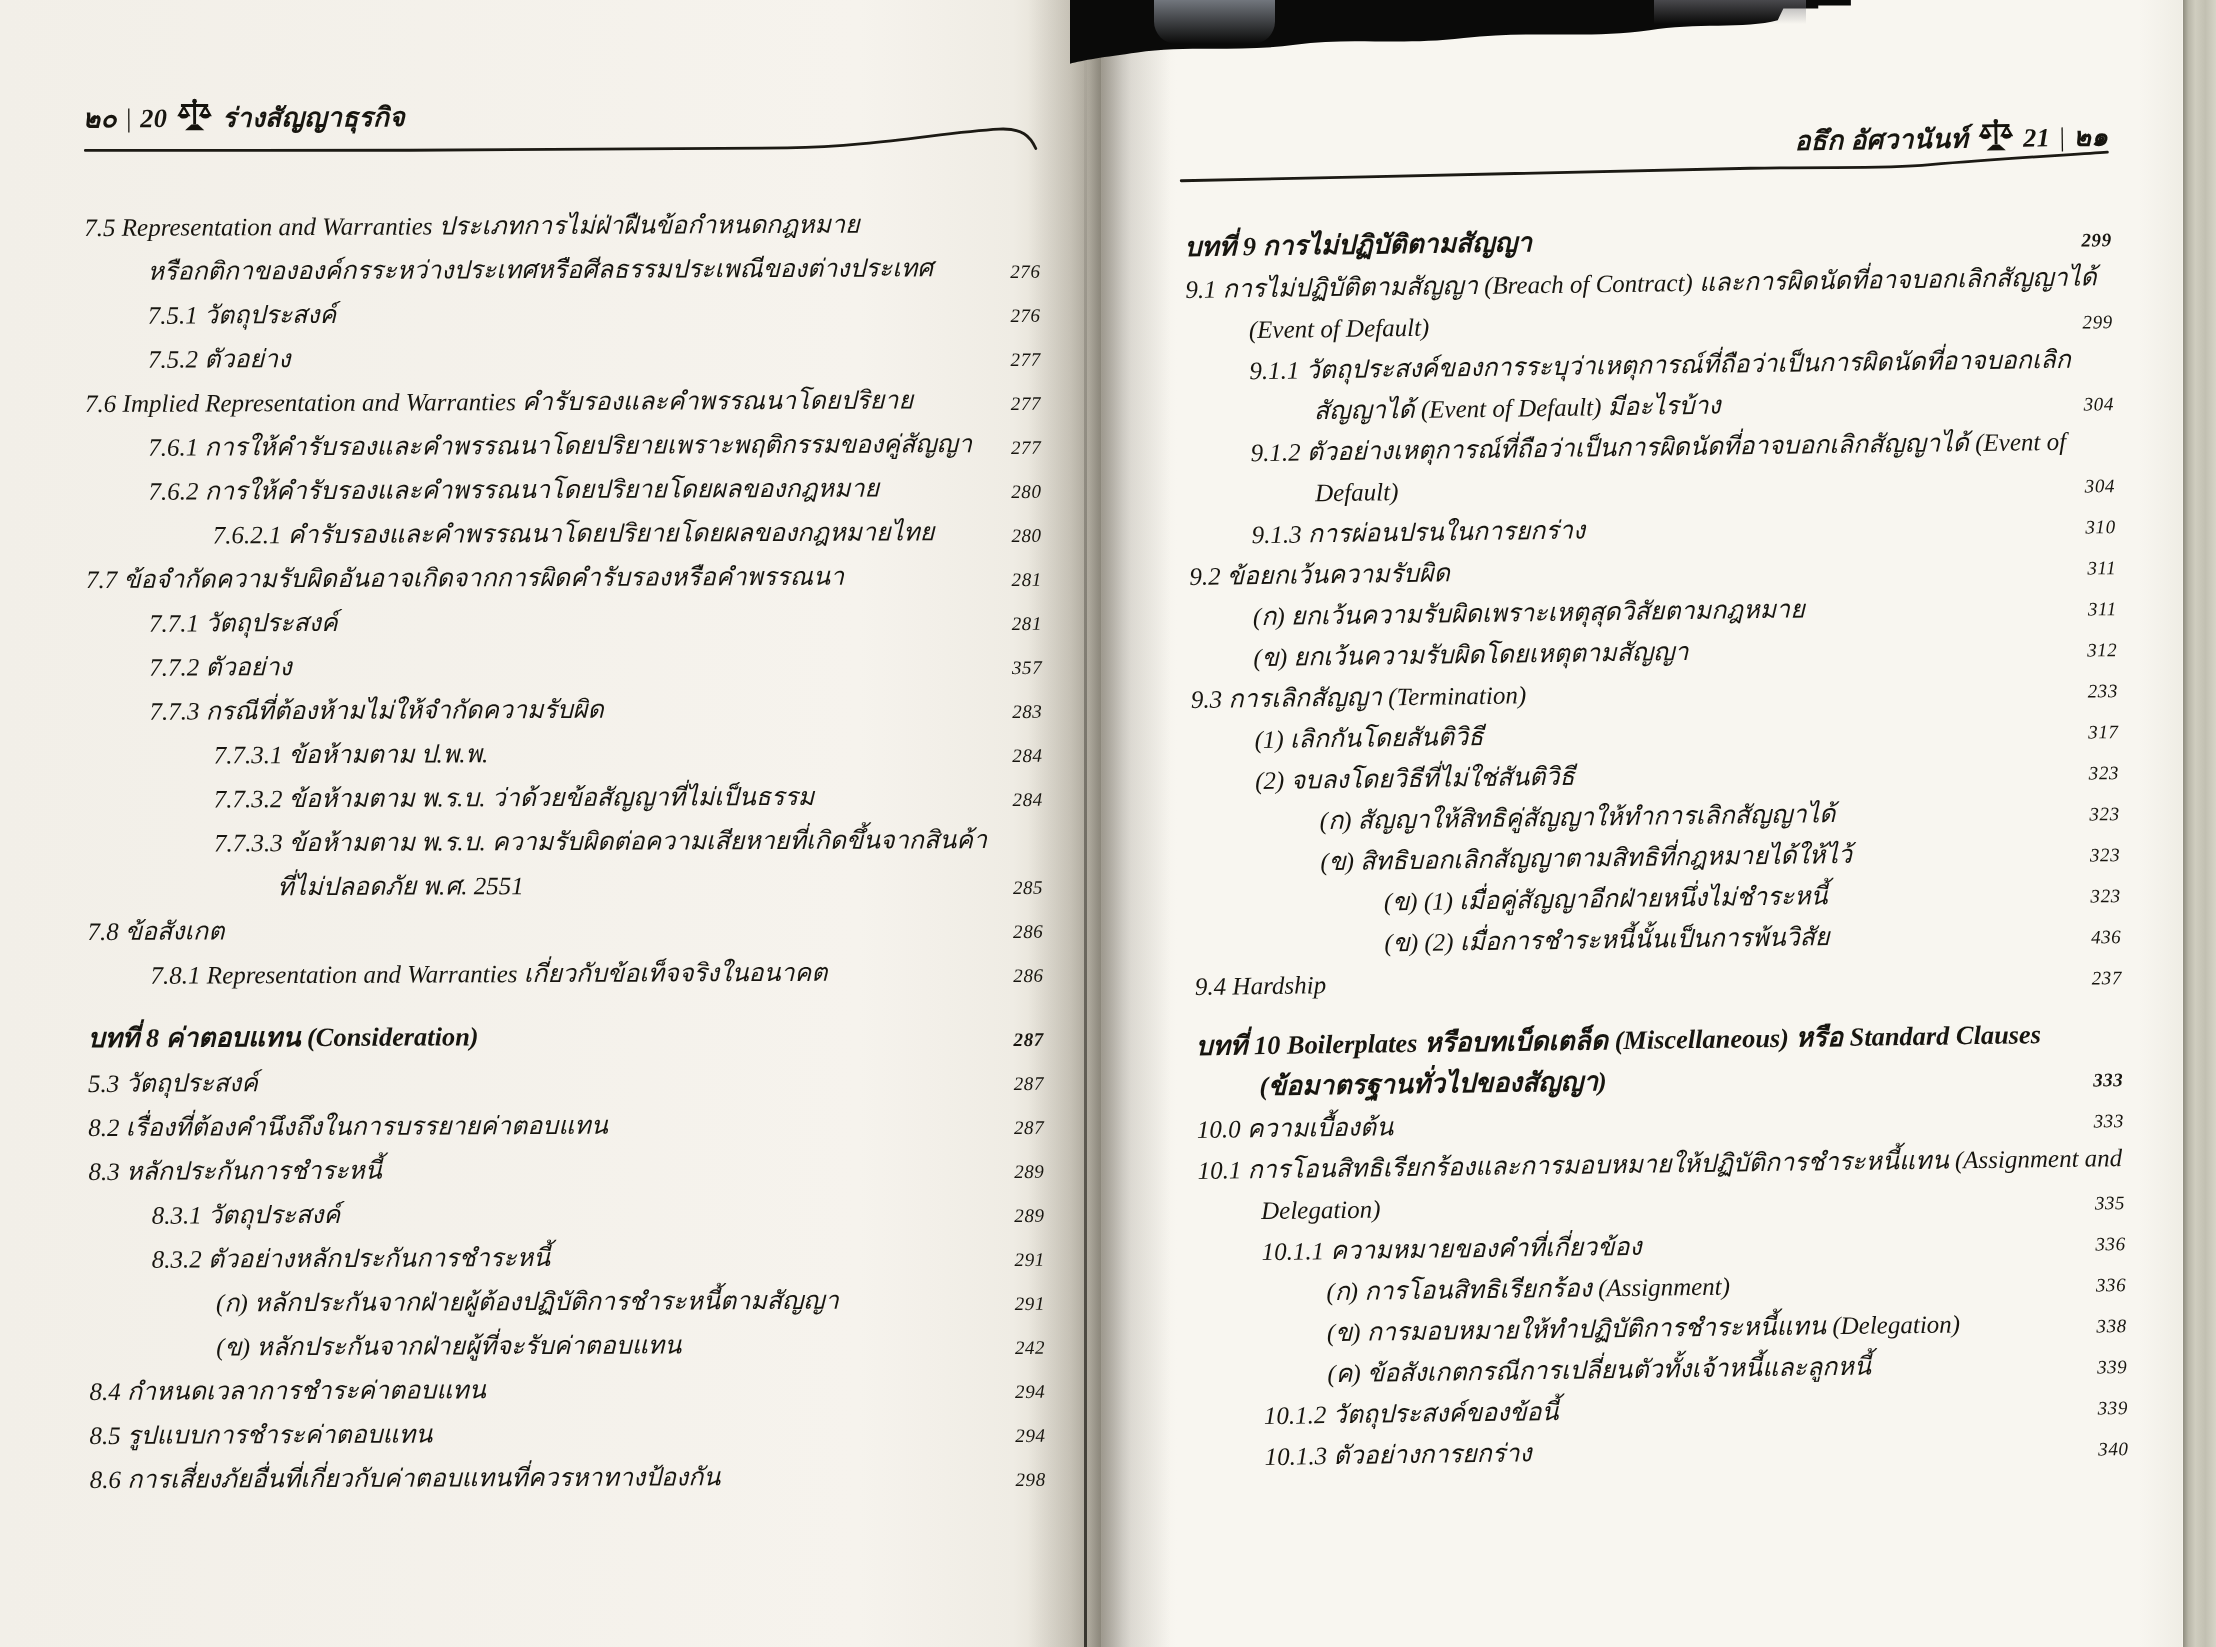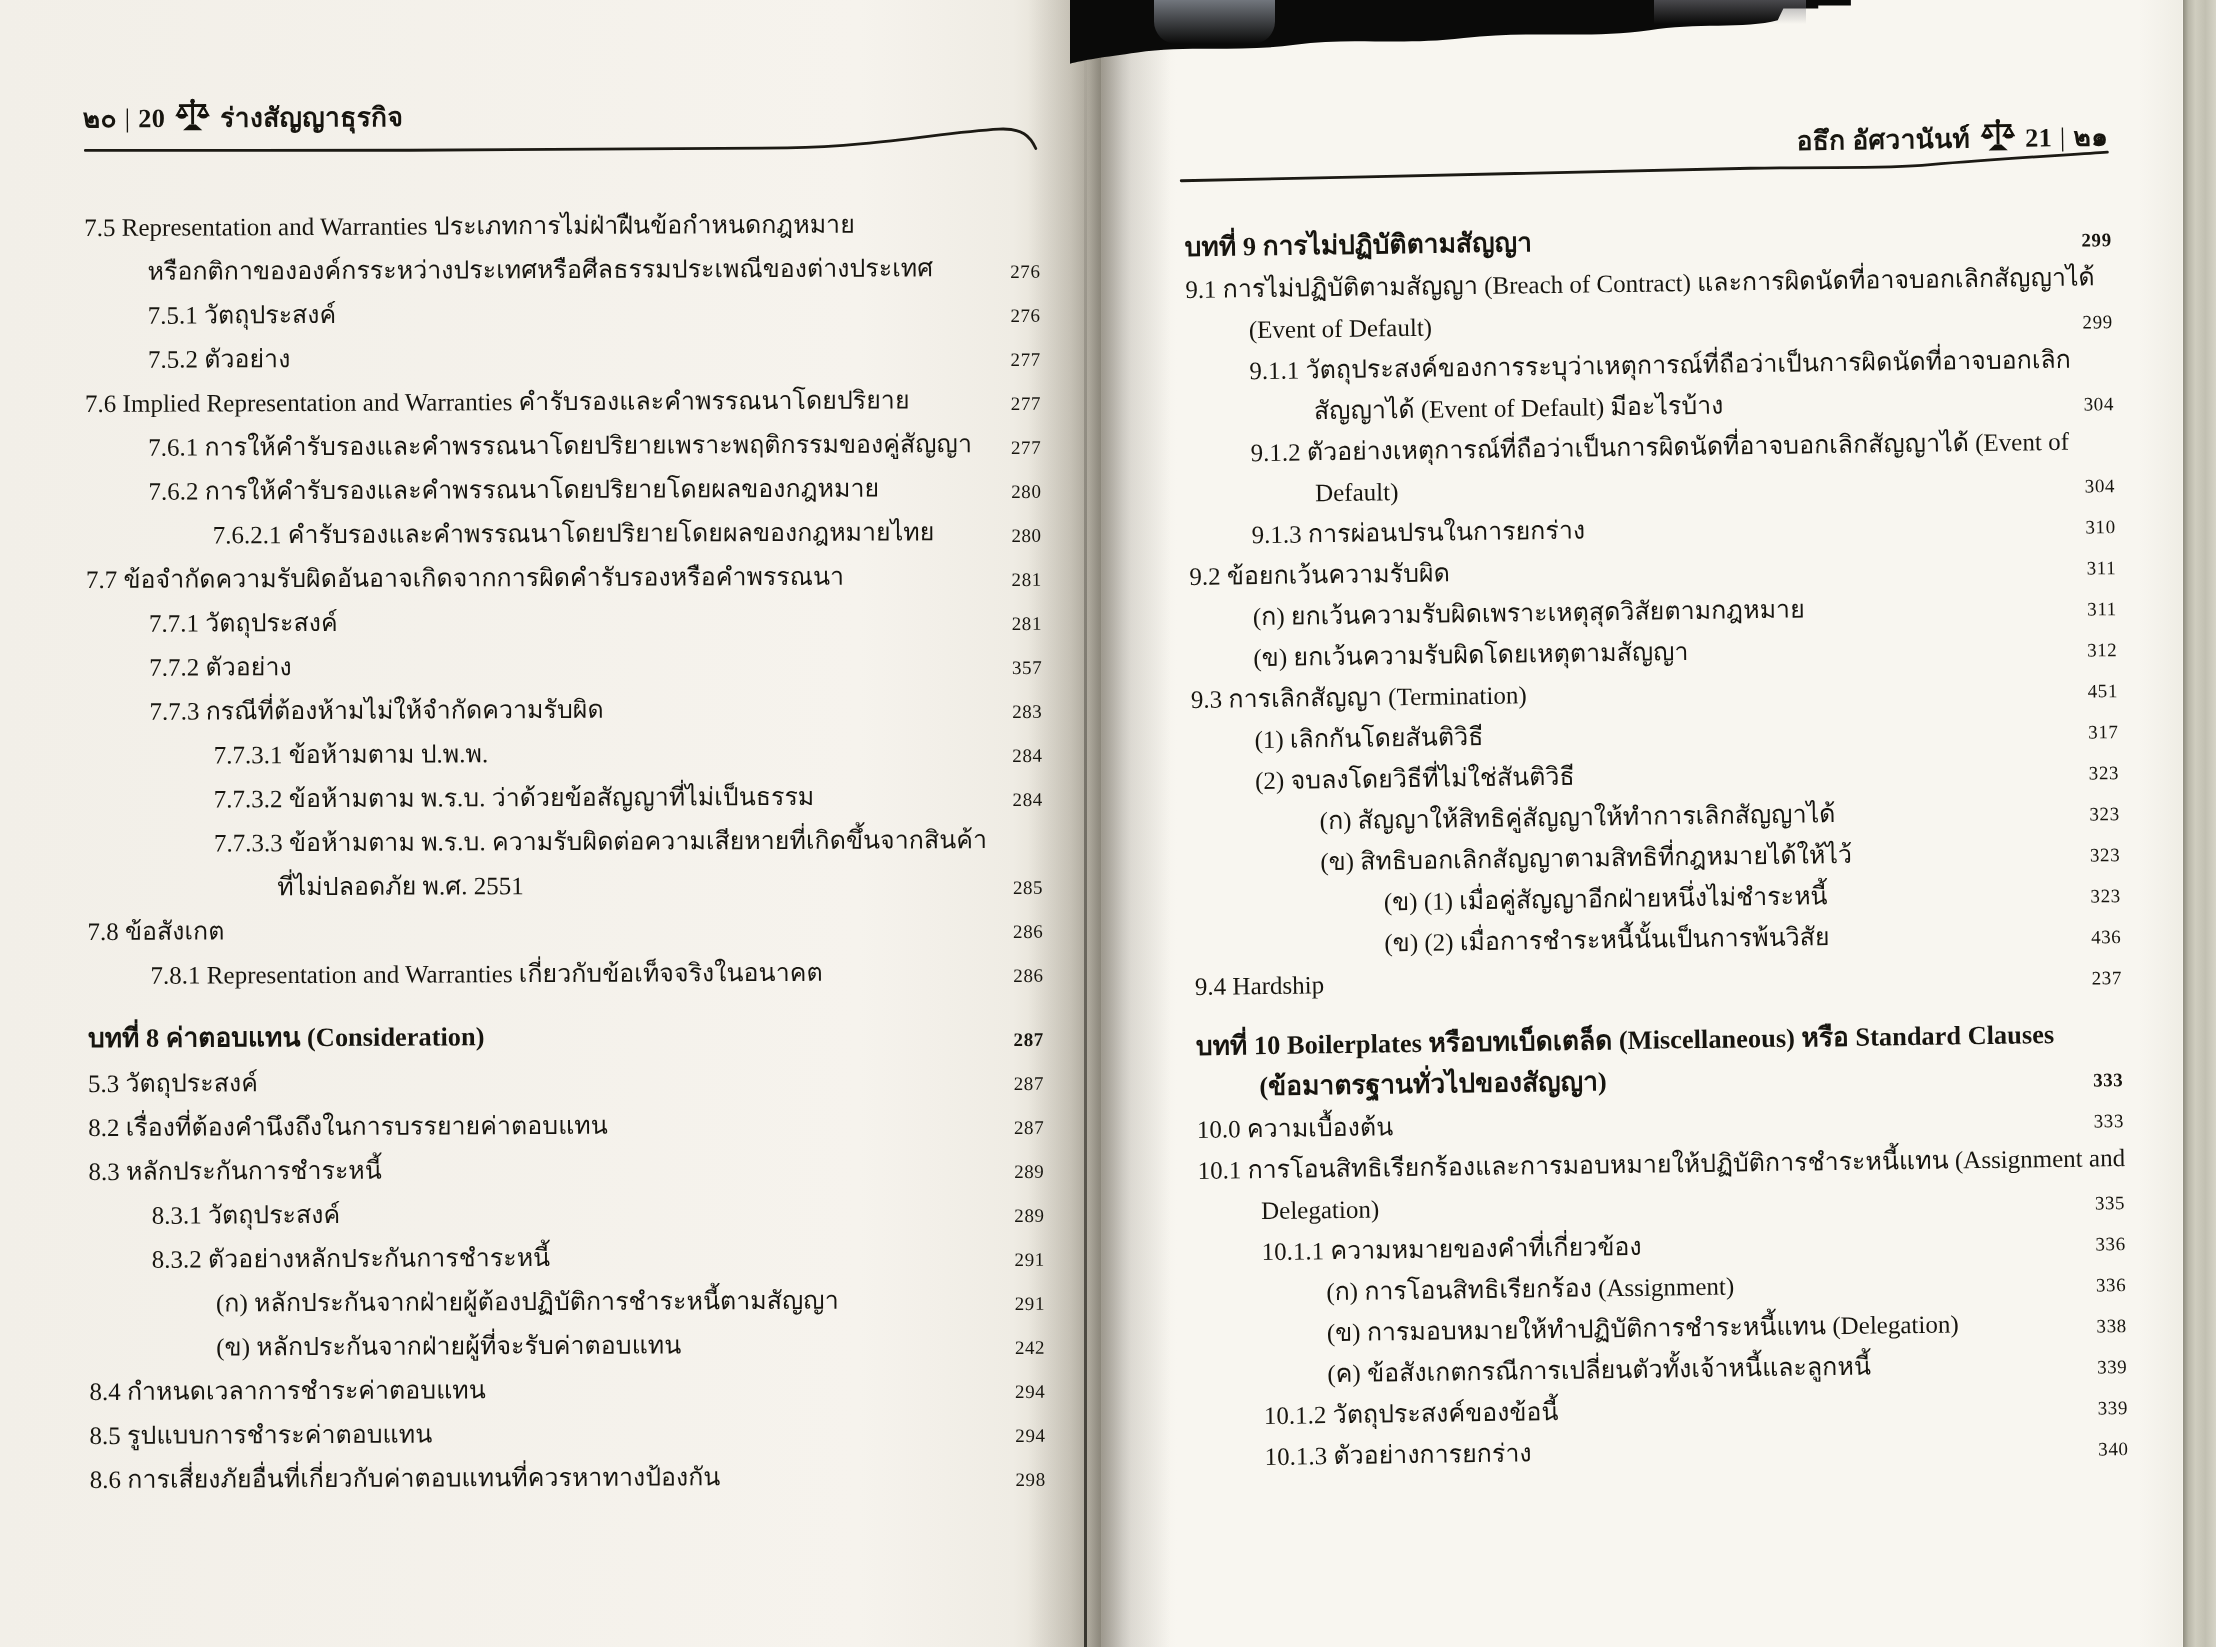--- a/index.html
+++ b/index.html
@@ -3,21 +3,21 @@
 <meta charset="utf-8">
 <title>scan</title>
 <style>
   html,body{margin:0;padding:0;}
   body{
     width:2216px;height:1647px;position:relative;overflow:hidden;
     background:#f5f2ec;
     font-family:"Liberation Serif","DejaVu Serif",serif;
     color:#17150f;
   }
-  #stage{position:absolute;inset:0;}
+  #stage{position:absolute;inset:0;font-style:italic;}
   
   .page{position:absolute;top:0;bottom:0;}
   .page.left{
     left:0;width:1101px;
     background:linear-gradient(to right,#f2efe8 0%,#f6f3ed 78%,#efece4 92%,#d8d3c6 99%,#bdb8aa 100%);
   }
   .page.right{
     left:1101px;width:1081px;
     background:linear-gradient(to right,#ddd8cc 0%,#efece5 2%,#f8f6f0 7%,#f8f6f0 96%,#efede5 100%);
   }
@@ -281,21 +281,21 @@
         <div class="row i1">
           <span class="t">(ก)  ยกเว้นความรับผิดเพราะเหตุสุดวิสัยตามกฎหมาย</span>
           <span class="p">311</span>
         </div>
         <div class="row i1">
           <span class="t">(ข)  ยกเว้นความรับผิดโดยเหตุตามสัญญา</span>
           <span class="p">312</span>
         </div>
         <div class="row i0">
           <span class="t">9.3  การเลิกสัญญา (Termination)</span>
-          <span class="p">451</span>
+          <span class="p">233</span>
         </div>
         <div class="row i1">
           <span class="t">(1)  เลิกกันโดยสันติวิธี</span>
           <span class="p">317</span>
         </div>
         <div class="row i1">
           <span class="t">(2)  จบลงโดยวิธีที่ไม่ใช่สันติวิธี</span>
           <span class="p">323</span>
         </div>
         <div class="row i2">

